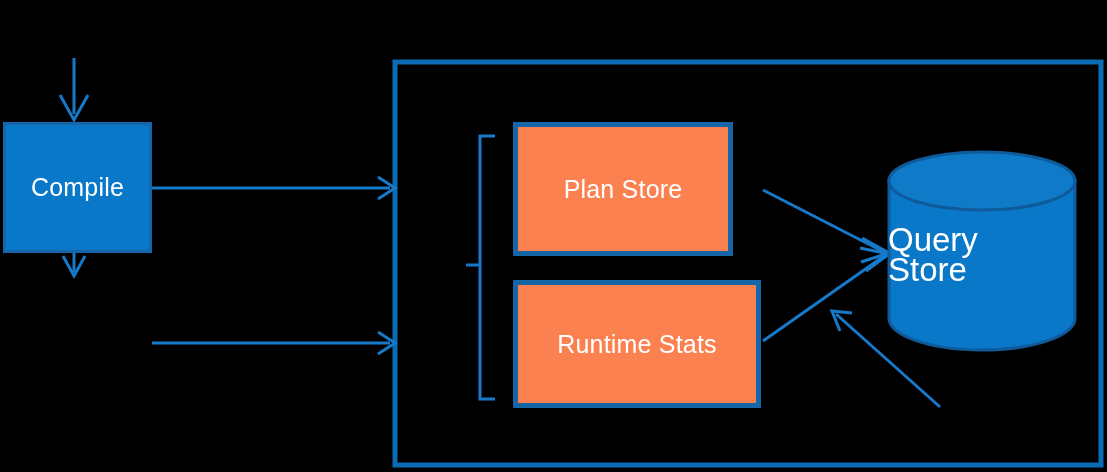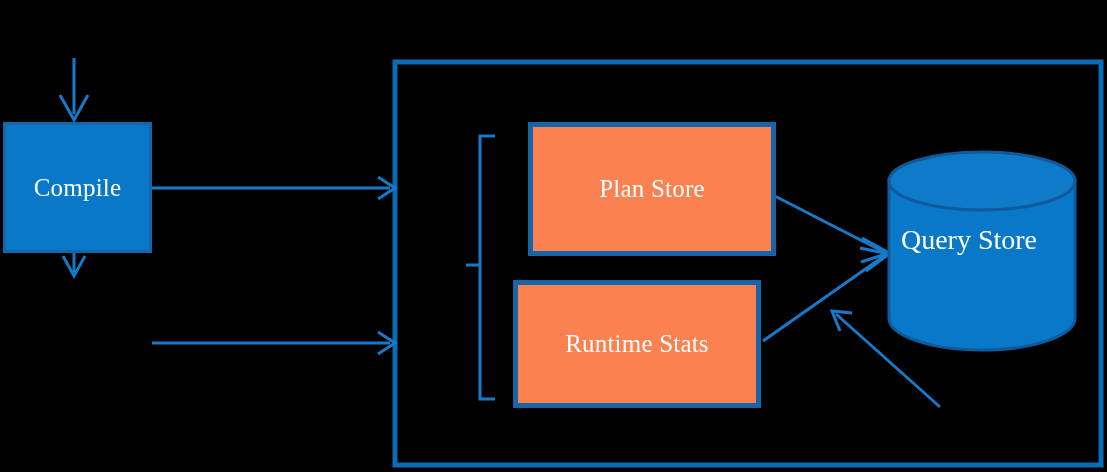--- a/index.html
+++ b/index.html
@@ -6,21 +6,21 @@
     margin: 0;
     padding: 0;
     background: #000000;
   }
   #canvas {
     position: relative;
     width: 1107px;
     height: 472px;
     background: #000000;
     overflow: hidden;
-    font-family: Liberation Serif, serif;
+    font-family: Liberation Sans, sans-serif;
   }
   .svg-layer {
     position: absolute;
     left: 0;
     top: 0;
     width: 1107px;
     height: 472px;
   }
   .node-box {
     position: absolute;
@@ -37,30 +37,30 @@
     border: 3px solid #1565A8;
     font-size: 25px;
   }
   .node-orange {
     background: #FC8150;
     border: 5px solid #1565A8;
     font-size: 25px;
   }
   #box-compile { left: 3px; top: 122px; width: 149px; height: 131px; }
   #box-execute { left: 3px; top: 277px; width: 149px; height: 131px; }
-  #box-plan-store { left: 513px; top: 122px; width: 248px; height: 134px; margin-left: 15px; }
+  #box-plan-store { left: 513px; top: 122px; width: 220px; height: 134px; }
   #box-runtime-stats { left: 513px; top: 280px; width: 248px; height: 128px; }
   #cylinder-label {
     position: absolute;
     left: 888px;
     top: 225px;
     width: 162px;
-    text-align: center;
+    text-align: left;
     color: #ffffff;
-    font-size: 28px;
+    font-size: 33px;
     line-height: 30px;
     pointer-events: none;
   }
   #cylinder-label span { display: block; }
 </style>
 </head>
 <body>
 
 <div id="canvas">
 

